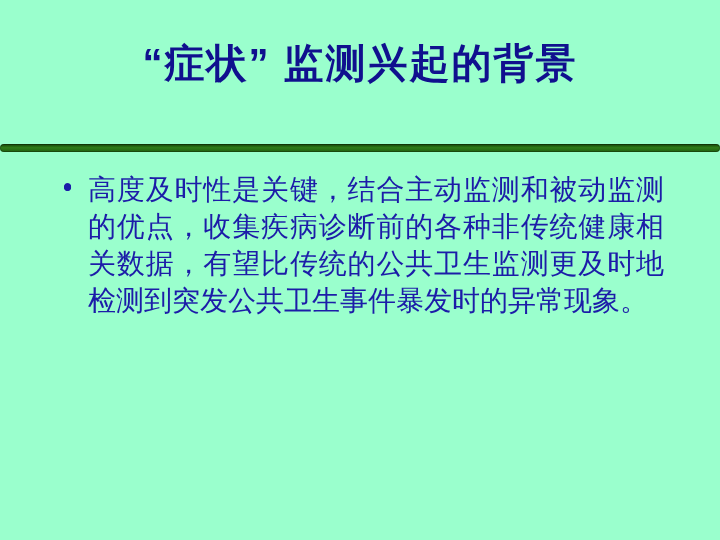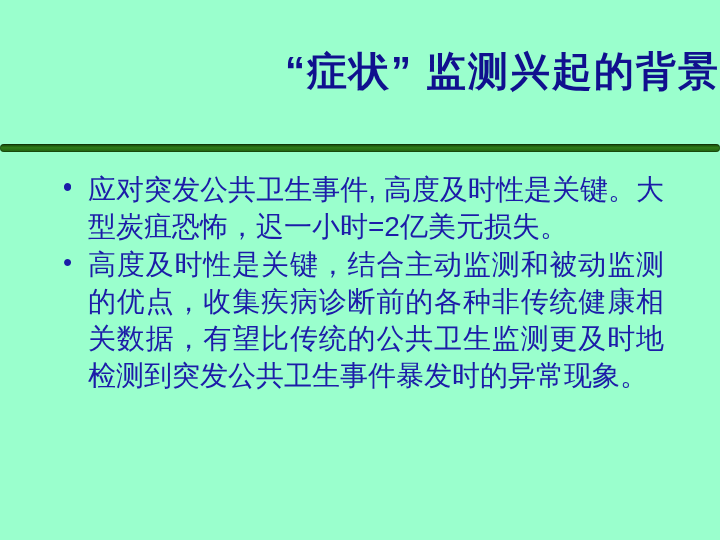--- a/index.html
+++ b/index.html
@@ -16,25 +16,25 @@
   .slide {
     position: relative;
     width: 720px;
     height: 540px;
     background: var(--background);
     font-family: "Liberation Sans", sans-serif;
     overflow: hidden;
   }
   .slide-title {
     position: absolute;
-    top: 44px;
+    top: 36px;
     left: 0;
     width: 100%;
     margin: 0;
-    text-align: right;
+    text-align: center;
     font-size: 40px;
     font-weight: bold;
     letter-spacing: 2px;
     color: var(--title_text);
   }
   .title-divider {
     position: absolute;
     top: 144px;
     left: 0;
     width: 720px;
@@ -80,21 +80,20 @@
   <h1 class="slide-title">“症状” 监测兴起的背景</h1>
 
   <div class="title-divider"></div>
 
   <ul class="bullet-list">
     <li class="bullet-item">
       <span class="bullet-marker">•</span>
     </li>
     <li class="bullet-item">
       <span class="bullet-marker">•</span>
-      <span>应对突发公共卫生事件, 高度及时性是关键。大型炭疽恐怖，迟一小时=2亿美元损失。</span>
     </li>
     <li class="bullet-item">
       <span class="bullet-marker">•</span>
       <span>高度及时性是关键，结合主动监测和被动监测的优点，收集疾病诊断前的各种非传统健康相关数据，有望比传统的公共卫生监测更及时地检测到突发公共卫生事件暴发时的异常现象。</span>
     </li>
   </ul>
 
 </div>
 
 </body></html>

